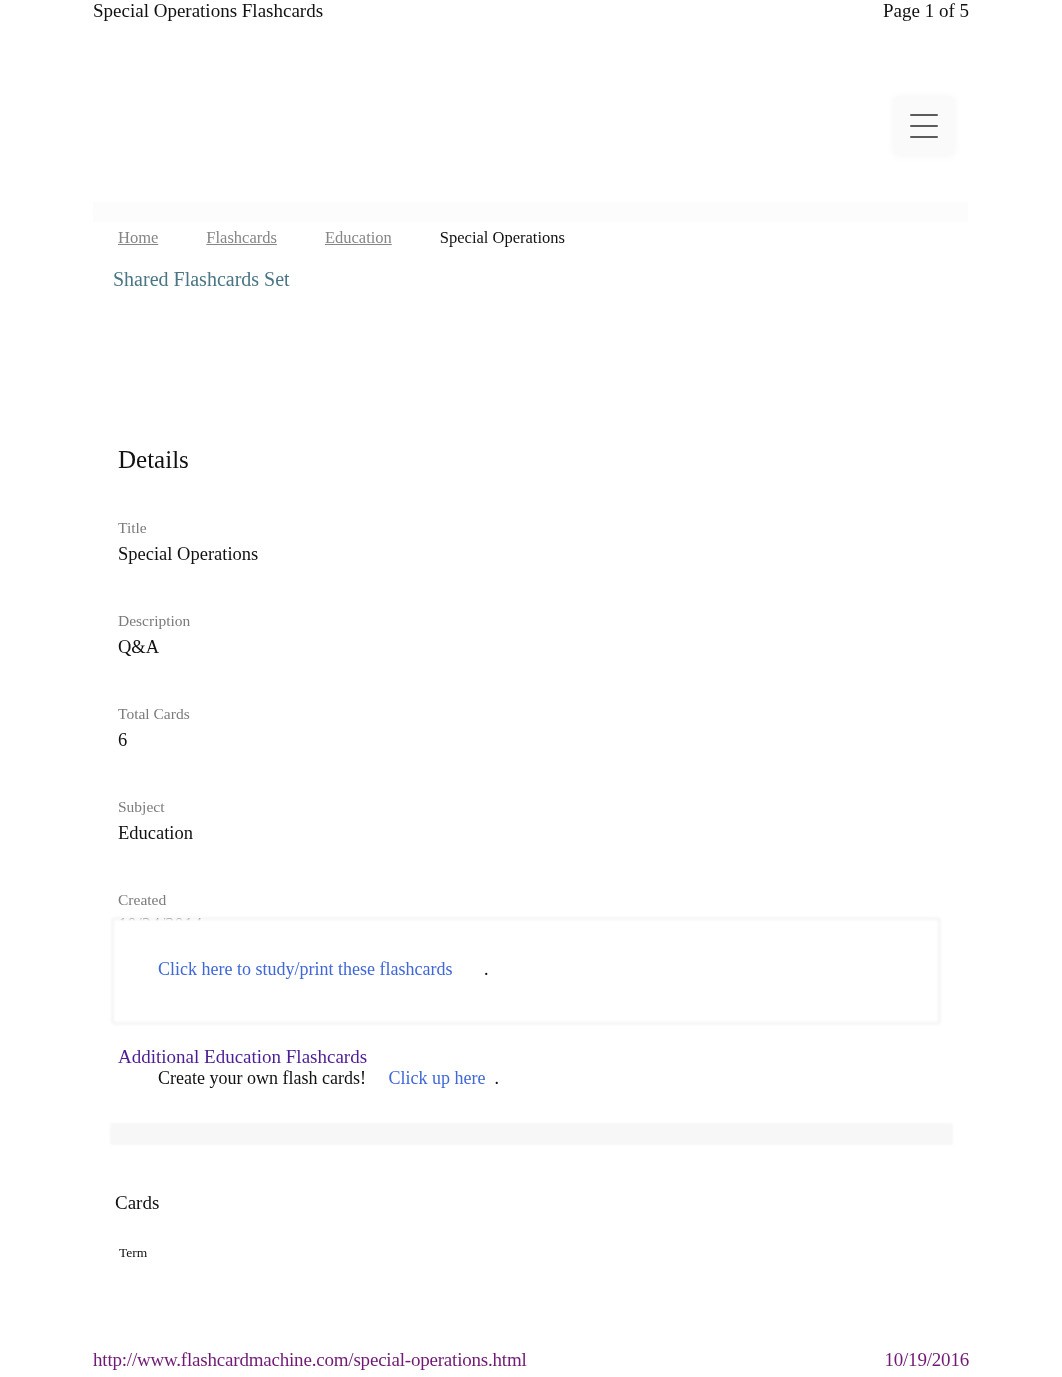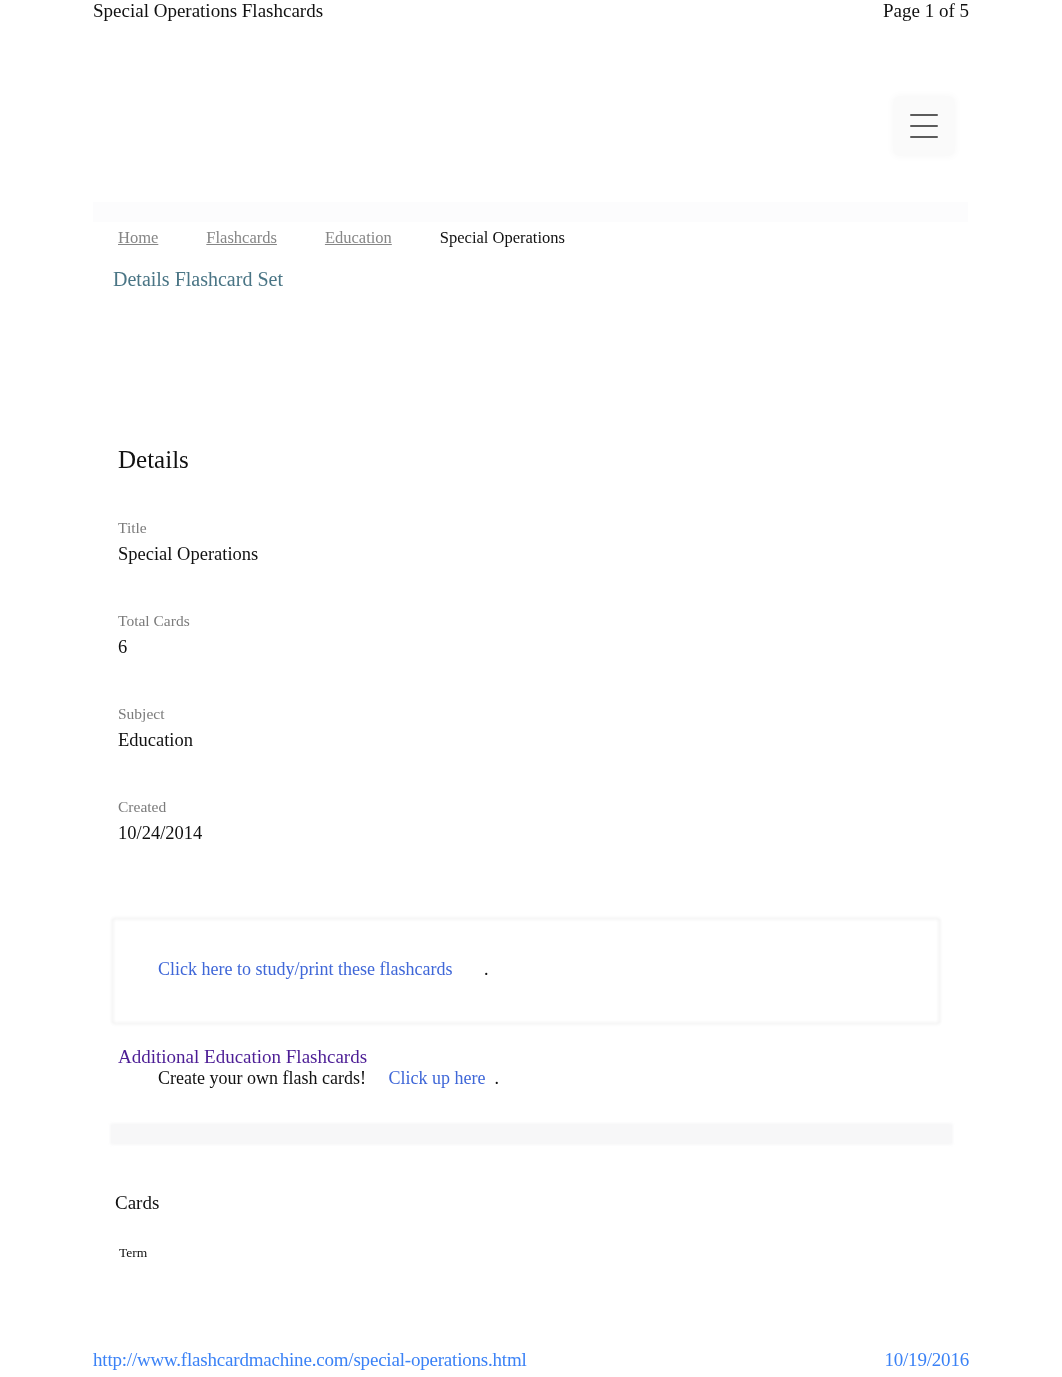--- a/index.html
+++ b/index.html
@@ -35,21 +35,21 @@
     position: absolute;
     top: 1349px;
     left: 0;
     width: 1062px;
     display: flex;
     align-items: center;
     justify-content: space-between;
     padding: 0 93px;
     box-sizing: border-box;
     font-size: 19px;
-    color: #3b82f6;
+    color: #701a75;
     letter-spacing: -0.2px;
   }
 
   
   .page-body {
     position: absolute;
     top: 46px;
     left: 0;
     width: 980px;
     height: 1290px;
@@ -232,30 +232,34 @@
 
   <div class="band-top"></div>
 
   <nav class="breadcrumb">
     <a class="crumb" href="#">Home</a>
     <a class="crumb" href="#">Flashcards</a>
     <a class="crumb" href="#">Education</a>
     <span class="crumb current">Special Operations</span>
   </nav>
 
-  <div class="page-subtitle">Details Flashcard Set</div>
+  <div class="page-subtitle">Shared Flashcards Set</div>
 
   <section class="details">
     <h2 class="details-heading">Details</h2>
 
     <div class="field">
       <div class="field-label">Title</div>
       <div class="field-value">Special Operations</div>
     </div>
 
+    <div class="field">
+      <div class="field-label">Description</div>
+      <div class="field-value">Q&amp;A</div>
+    </div>
 
     <div class="field">
       <div class="field-label">Total Cards</div>
       <div class="field-value">6</div>
     </div>
 
     <div class="field">
       <div class="field-label">Subject</div>
       <div class="field-value">Education</div>
     </div>

